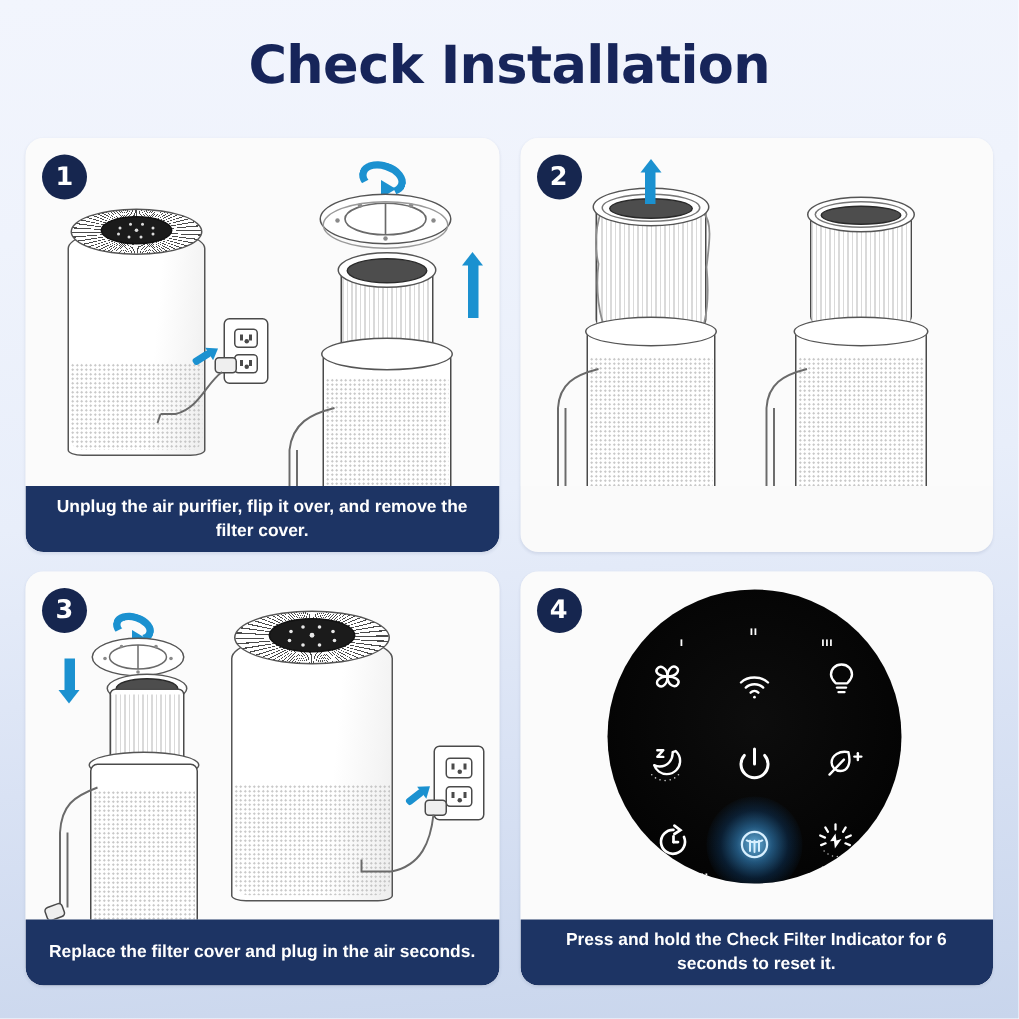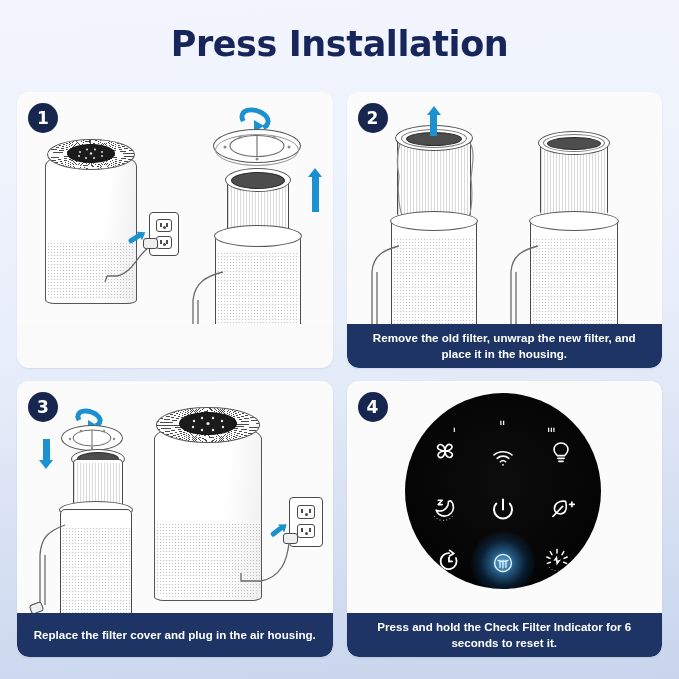--- a/index.html
+++ b/index.html
@@ -188,21 +188,21 @@
     width:64px;height:64px;border-radius:50%;
     background:radial-gradient(circle,rgba(120,205,255,.85) 0%,rgba(56,150,220,.55) 26%,rgba(20,85,150,.30) 50%,rgba(5,30,60,0) 74%);
   }
   svg{display:block;overflow:visible;}
 </style>
 </head>
 <body>
 
 <div class="page">
 
-  <div class="title">Press Installation</div>
+  <div class="title">Check Installation</div>
 
   <div class="grid">
 
     <div class="panel p1">
       <div class="badge">1</div>
       <div class="art">
 
         <div class="cyl" style="left:28px;top:60px;width:92px;height:152px;"></div>
         <div class="mesh" style="left:30px;top:150px;width:88px;height:58px;border-bottom-left-radius:8px;border-bottom-right-radius:8px;"></div>
         <div class="grille" style="left:30px;top:47px;width:88px;height:31px;"></div>
@@ -269,20 +269,21 @@
         <svg style="position:absolute;left:168px;top:174px;" width="46" height="92" viewBox="0 0 46 92">
           <path d="M38 6 C 22 10, 10 16, 8 34 L 8 88" fill="none" stroke="#6a6a6a" stroke-width="1.3"></path>
           <path d="M13 34 L 13 88" fill="none" stroke="#6a6a6a" stroke-width="1.3"></path>
         </svg>
 
         <div class="arr up" style="left:291px;top:76px;width:14px;height:44px;">
           <div class="head"></div>
             <div class="stem" style="height:36px;"></div>
         </div>
       </div>
+      <div class="caption">Unplug the air purifier, flip it over, and remove the filter cover.</div>
     </div>
 
     <div class="panel p2">
       <div class="badge">2</div>
       <div class="art">
 
         <div class="body-white" style="left:50px;top:44px;width:74px;height:82px;border-radius:5px;"></div>
         <div class="pleat" style="left:51px;top:50px;width:72px;height:74px;"></div>
         <svg style="position:absolute;left:40px;top:30px;" width="98" height="108" viewBox="0 0 98 108">
           <path d="M14 18 C 10 14, 20 10, 26 12 C 34 6, 52 4, 62 10 C 72 8, 84 12, 82 20
@@ -318,21 +319,20 @@
             <div class="head"></div>
         </div>
         <div class="body-white" style="left:183px;top:126px;width:88px;height:134px;border-radius:6px 6px 0 0;"></div>
         <div class="ell" style="left:182px;top:119px;width:90px;height:20px;"></div>
         <div class="mesh" style="left:185px;top:146px;width:84px;height:112px;"></div>
         <svg style="position:absolute;left:157px;top:150px;" width="40" height="110" viewBox="0 0 40 110">
           <path d="M34 4 C 18 8, 8 14, 7 30 L 7 106" fill="none" stroke="#6a6a6a" stroke-width="1.3"></path>
           <path d="M12 30 L 12 106" fill="none" stroke="#6a6a6a" stroke-width="1.3"></path>
         </svg>
       </div>
-      <div class="caption">Remove the old filter, unwrap the new filter, and place it in the housing.</div>
     </div>
 
     <div class="panel p3">
       <div class="badge">3</div>
       <div class="art">
 
         <div class="rot" style="left:58px;top:28px;width:28px;height:19px;">
           <div class="ring"></div>
             <div class="tip"></div>
         </div>
@@ -394,21 +394,21 @@
           <i class="l"></i>
             <i class="r"></i>
             <u></u>
         </div>
         <div class="arr-plug" style="left:253px;top:148px;transform:rotate(-38deg);"></div>
         <div class="plug" style="left:266px;top:152px;"></div>
         <svg style="position:absolute;left:214px;top:158px;" width="64" height="56" viewBox="0 0 64 56">
           <path d="M58 4 C 56 22, 50 38, 30 42 L 10 42 L 10 34" fill="none" stroke="#6a6a6a" stroke-width="1.3"></path>
         </svg>
       </div>
-      <div class="caption">Replace the filter cover and plug in the air housing.</div>
+      <div class="caption">Replace the filter cover and plug in the air seconds.</div>
     </div>
 
     <div class="panel p4">
       <div class="badge">4</div>
       <div class="art">
 
         <div class="cpanel" style="left:58px;top:12px;width:196px;height:196px;">
 
           <div class="cp-lbl" style="left:50px;top:36px;">I</div>
           <div class="cp-lbl" style="left:98px;top:29px;">II</div>

